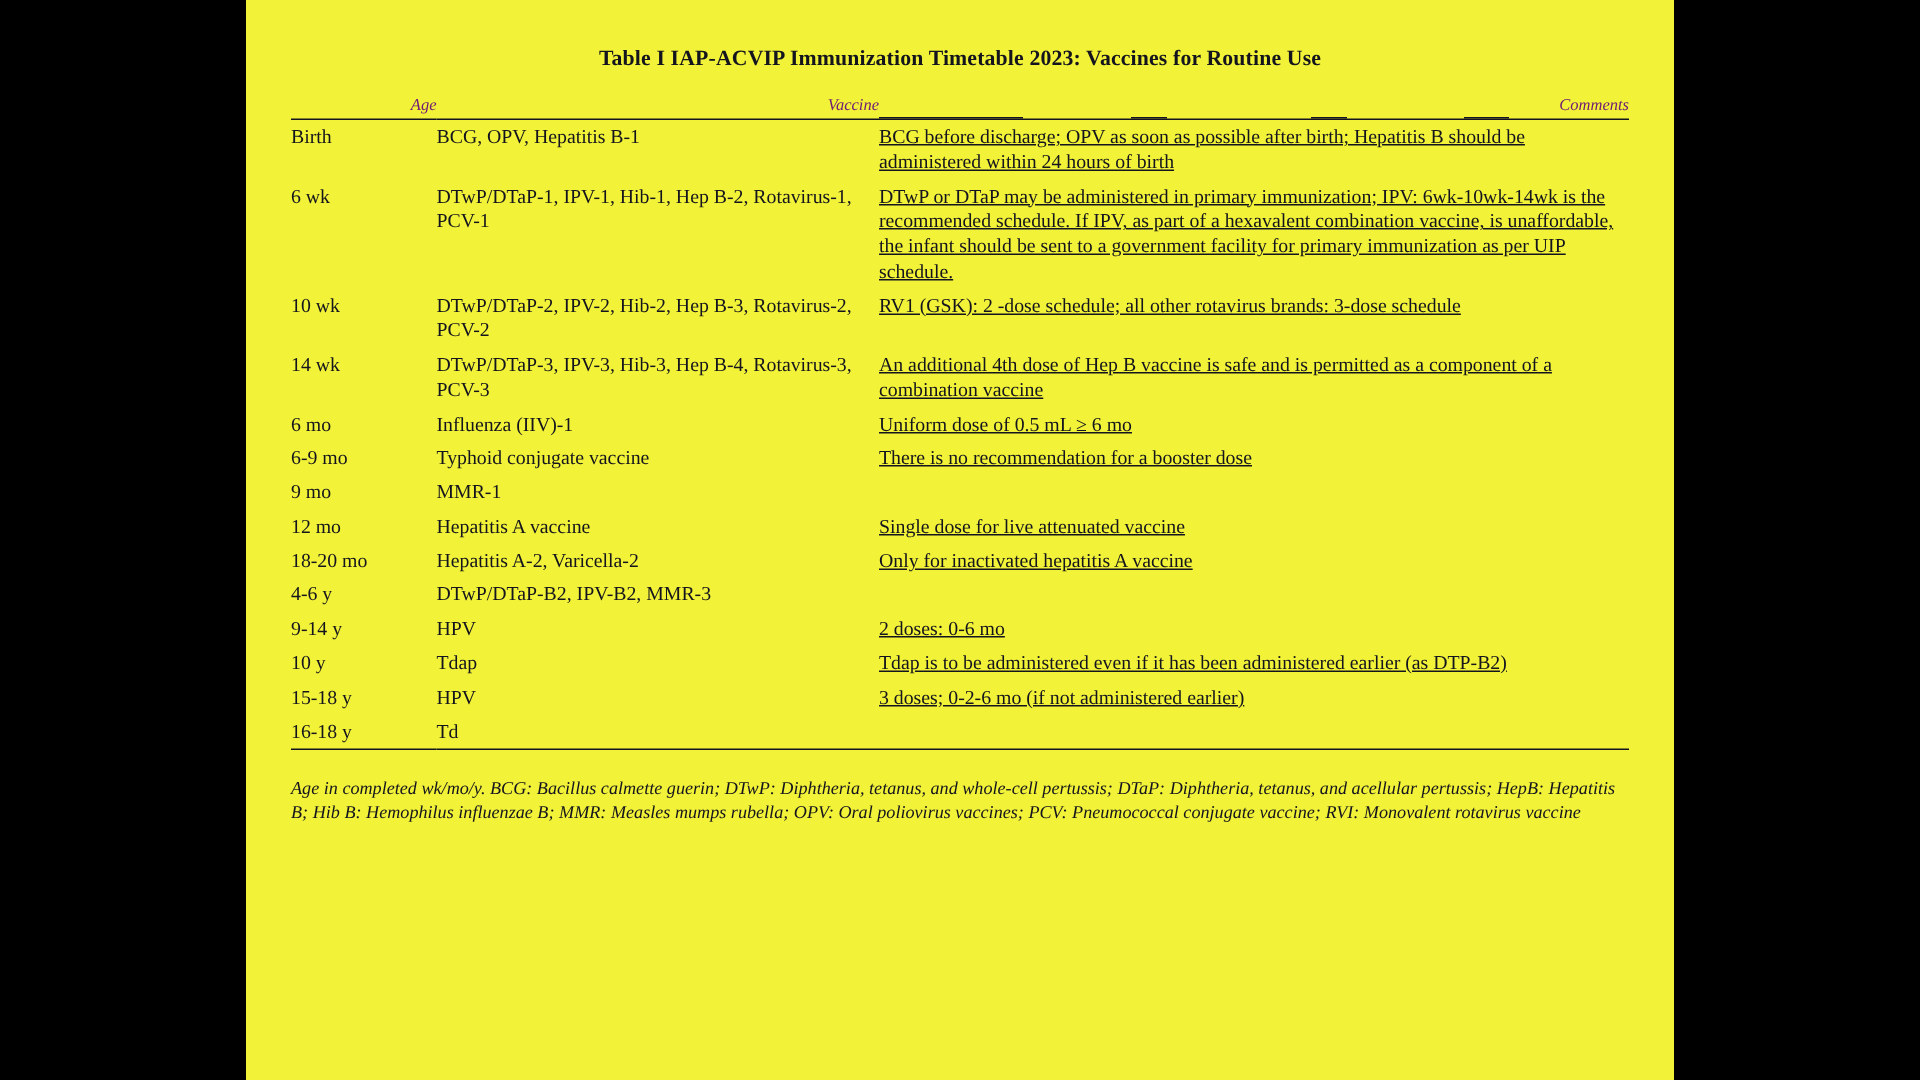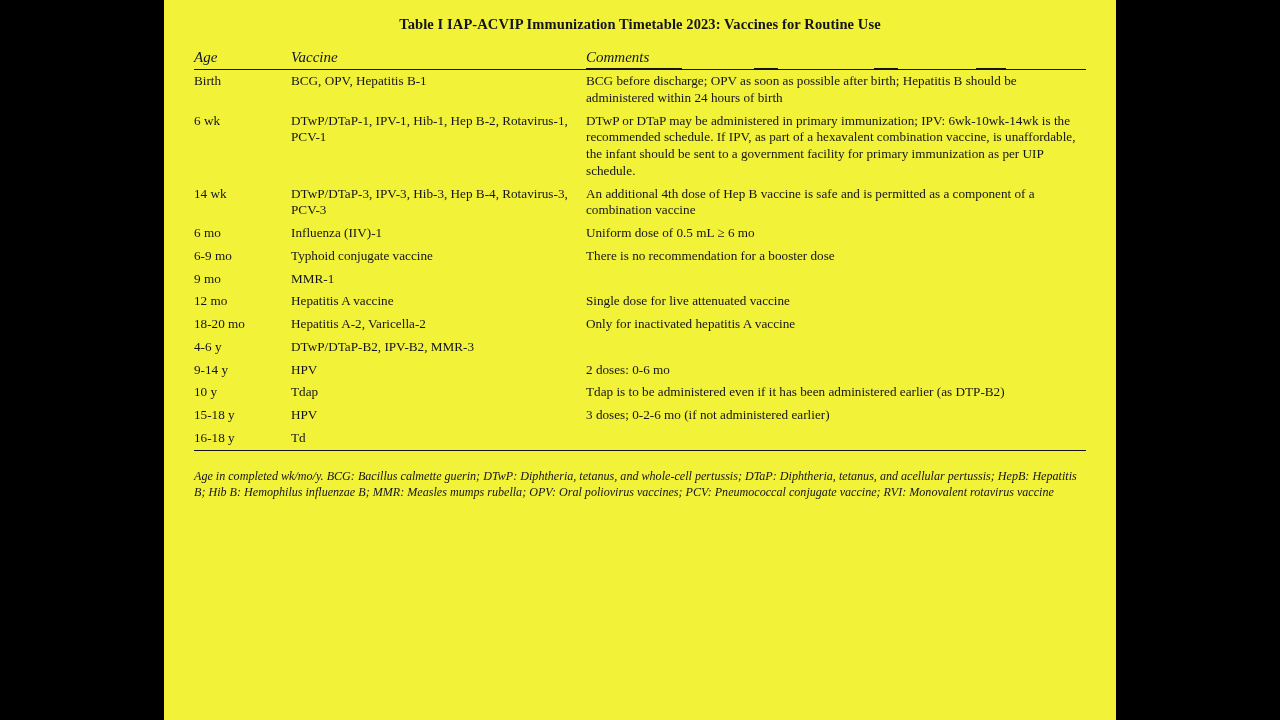--- a/index.html
+++ b/index.html
@@ -21,21 +21,21 @@
     height: 720px;
     background: #f2f238;
     box-sizing: border-box;
     padding: 10px 30px 0 30px;
   }
   .table-title {
     text-align: center;
     font-weight: bold;
     font-size: 14.5px;
     color: #14141e;
-    margin: 6px 0 12px 0;
+    margin: 21px 0 12px 0;
     letter-spacing: 0.1px;
   }
   table.tbl {
     width: 100%;
     border-collapse: collapse;
     font-size: 13.2px;
     color: #14141e;
     table-layout: fixed;
   }
   table.tbl col.c-age { width: 97px; }
@@ -43,25 +43,25 @@
   table.tbl col.c-com { width: auto; }
 
   .rule-top td {
     border-top: 1.6px solid #14141e;
     padding: 0;
     height: 0;
   }
   thead th {
     font-style: italic;
     font-weight: normal;
-    text-align: left;
-    font-size: 15px;
+    text-align: right;
+    font-size: 11px;
     padding: 4px 0 3px 0;
     border-bottom: 1.2px solid #14141e;
-    color: #0f172a;
+    color: #701a75;
   }
   thead th.c-com-h {
     border-bottom: none;
     position: relative;
   }
   .dash-row {
     position: absolute;
     left: 0;
     right: 0;
     bottom: 0;
@@ -72,21 +72,21 @@
         #14141e 168px 192px, transparent 192px 288px,
         #14141e 288px 312px, transparent 312px 390px,
         #14141e 390px 420px, transparent 420px 100%);
   }
   tbody td {
     vertical-align: top;
     padding: 3px 10px 3px 0;
     line-height: 1.27;
   }
   tbody td.age { padding-right: 6px; }
-  tbody td.com { padding-right: 0; }
+  tbody td.com { padding-right: 0; text-decoration: underline; }
   .rule-bot td {
     border-top: 1.4px solid #14141e;
     padding: 0;
     height: 0;
   }
   .footnote {
     margin-top: 18px;
     font-size: 12.1px;
     font-style: italic;
     line-height: 1.3;
@@ -126,20 +126,25 @@
         <td class="age">Birth</td>
         <td class="vac">BCG, OPV, Hepatitis B-1</td>
         <td class="com">BCG before discharge; OPV as soon as possible after birth; Hepatitis B should be  administered within 24 hours of birth</td>
       </tr>
       <tr>
         <td class="age">6 wk</td>
         <td class="vac">DTwP/DTaP-1, IPV-1, Hib-1, Hep B-2, Rotavirus-1, PCV-1</td>
         <td class="com">DTwP or DTaP may be administered in primary immunization; IPV:  6wk-10wk-14wk is the recommended schedule. If IPV, as part of a hexavalent combination vaccine, is unaffordable, the infant should be sent to a government facility for primary immunization as per UIP schedule.</td>
       </tr>
       <tr>
+        <td class="age">10 wk</td>
+        <td class="vac">DTwP/DTaP-2, IPV-2, Hib-2, Hep B-3, Rotavirus-2, PCV-2</td>
+        <td class="com">RV1 (GSK): 2 -dose schedule; all other rotavirus brands: 3-dose schedule</td>
+      </tr>
+      <tr>
         <td class="age">14 wk</td>
         <td class="vac">DTwP/DTaP-3, IPV-3, Hib-3, Hep B-4, Rotavirus-3, PCV-3</td>
         <td class="com">An additional 4th dose of Hep B vaccine is safe and is permitted as a component of a combination vaccine</td>
       </tr>
       <tr>
         <td class="age">6 mo</td>
         <td class="vac">Influenza (IIV)-1</td>
         <td class="com">Uniform dose of 0.5 mL ≥ 6 mo</td>
       </tr>
       <tr>

